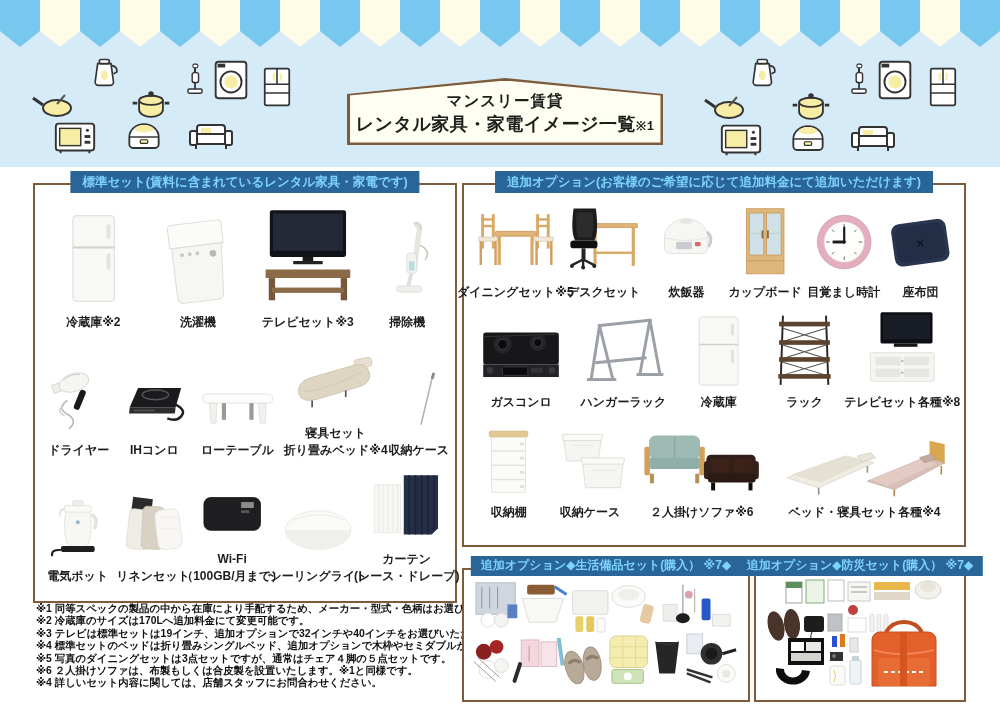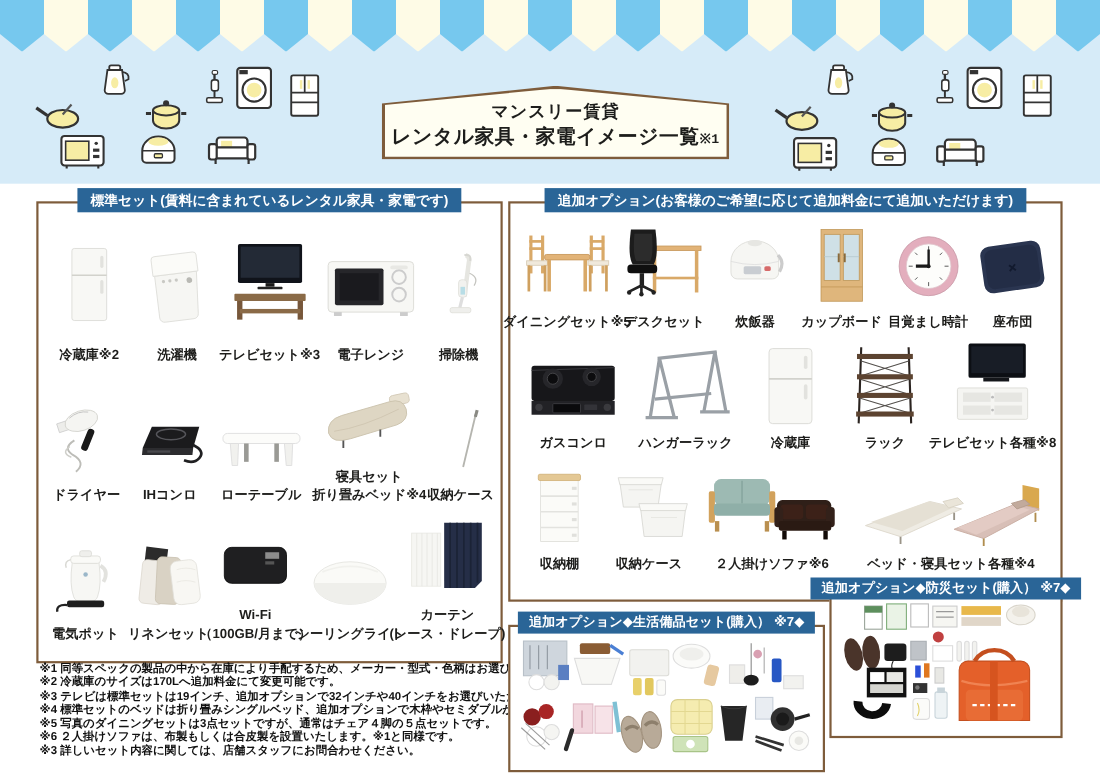--- a/index.html
+++ b/index.html
@@ -23,22 +23,22 @@
   
   .decor{position:absolute;top:50px;width:272px;height:112px;}
   .decor.dl{left:28px;} .decor.dr{left:700px;}
   .dicon{position:absolute;}
   .dicon svg{width:100%;height:100%;}
   
   .panel{position:absolute;background:#fff;border:2px solid #7e5c3b;}
   .p-std{left:33px;top:183px;width:420px;height:416px;}
   .p-opt{left:462px;top:183px;width:500px;height:360px;}
   .p-life{left:462px;top:568px;width:284px;height:130px;}
-  .p-dis{left:754px;top:537px;width:208px;height:130px;text-decoration:underline;}
-  .phead{position:absolute;top:-14px;left:50%;transform:translateX(-50%);background:#2a6597;color:#ffffff;
+  .p-dis{left:754px;top:568px;width:208px;height:130px;text-decoration:underline;}
+  .phead{position:absolute;top:-14px;left:50%;transform:translateX(-50%);background:#2a6597;color:#7dd3fc;
          font-size:12.5px;font-weight:bold;padding:4px 12px;white-space:nowrap;line-height:1.15;}
   .phead.small{font-size:12px;padding:3px 10px;}
   
   .row{display:flex;align-items:flex-end;padding:0 6px;}
   .cell{display:flex;flex-direction:column;align-items:center;justify-content:flex-end;min-width:0;}
   .img{width:100%;display:flex;align-items:flex-end;justify-content:center;}
   .img svg{width:92%;height:100%;}
   .lbl{text-align:center;font-size:12px;font-weight:bold;line-height:1.25;margin-top:2px;white-space:nowrap;}
   .p-std .row1{margin-top:20px;} .p-std .row1 .img{height:108px;}
   .p-std .row2{margin-top:10px;} .p-std .row2 .img{height:84px;}
@@ -255,35 +255,20 @@
               <rect x="45" y="48" width="10" height="4" fill="#1a1a1a"></rect>
               <rect x="36" y="52" width="28" height="3" rx="1" fill="#222"></rect>
               <rect x="10" y="60" width="80" height="8" rx="1" fill="#8a6a47"></rect>
               <rect x="13" y="68" width="6" height="21" fill="#77573a"></rect>
               <rect x="81" y="68" width="6" height="21" fill="#77573a"></rect>
               <rect x="16" y="77" width="68" height="5" fill="#8a6a47"></rect>
             </svg>
           </div>
         <div class="lbl">テレビセット※3</div>
       </div>
-      <div class="cell" style="flex:1.2">
-        <div class="img">
-            <svg viewBox="0 0 100 100">
-              <rect x="6" y="26" width="88" height="52" rx="4" fill="#f7f7f4" stroke="#dcdcd7"></rect>
-              <rect x="13" y="33" width="50" height="38" rx="2" fill="#26262a"></rect>
-              <rect x="18" y="38" width="40" height="28" fill="#1a1a1e"></rect>
-              <circle cx="79" cy="42" r="7" fill="none" stroke="#ccc" stroke-width="2"></circle>
-              <circle cx="79" cy="60" r="7" fill="none" stroke="#ccc" stroke-width="2"></circle>
-              <rect x="70" y="30" width="18" height="4" rx="2" fill="#e8e8e4"></rect>
-              <rect x="12" y="78" width="8" height="4" fill="#ccc"></rect>
-              <rect x="80" y="78" width="8" height="4" fill="#ccc"></rect>
-            </svg>
-          </div>
-        <div class="lbl">電子レンジ</div>
-      </div>
       <div class="cell" style="flex:.8">
         <div class="img">
             <svg viewBox="0 0 100 100">
               <path d="M60 4q7 2 5 11l-7 53" stroke="#e6e6e1" stroke-width="7" fill="none"></path>
               <path d="M58 4q11-2 9 9" stroke="#d7d7d2" stroke-width="3" fill="none"></path>
               <rect x="49" y="42" width="13" height="27" rx="5" fill="#f2f2ef" stroke="#d9d9d4"></rect>
               <rect x="52" y="53" width="7" height="12" fill="#b8dde6"></rect>
               <line x1="55" y1="69" x2="51" y2="85" stroke="#dedeb" stroke-width="5"></line>
               <line x1="55" y1="69" x2="51" y2="85" stroke="#dedede" stroke-width="5"></line>
               <rect x="36" y="85" width="32" height="8" rx="3" fill="#efefec" stroke="#d9d9d4"></rect>
@@ -422,21 +407,21 @@
     </div>
   </div>
 
   <div class="foot">
     <div class="fline">※1 同等スペックの製品の中から在庫により手配するため、メーカー・型式・色柄はお選びいただけません</div>
     <div class="fline">※2 冷蔵庫のサイズは170Lへ追加料金にて変更可能です。</div>
     <div class="fline">※3 テレビは標準セットは19インチ、追加オプションで32インチや40インチをお選びいただけます。</div>
     <div class="fline">※4 標準セットのベッドは折り畳みシングルベッド、追加オプションで木枠やセミダブルがお選びいただけます。</div>
     <div class="fline">※5 写真のダイニングセットは3点セットですが、通常はチェア４脚の５点セットです。</div>
     <div class="fline">※6 ２人掛けソファは、布製もしくは合皮製を設置いたします。※1と同様です。</div>
-    <div class="fline">※3 詳しいセット内容に関しては、店舗スタッフにお問合わせください。</div>
+    <div class="fline">※4 詳しいセット内容に関しては、店舗スタッフにお問合わせください。</div>
   </div>
 
   <div class="panel p-opt">
     <div class="phead">追加オプション(お客様のご希望に応じて追加料金にて追加いただけます)</div>
 
     <div class="row row1">
       <div class="cell" style="flex:1.15">
         <div class="img">
             <svg viewBox="0 0 100 100">
               <rect x="8" y="16" width="3.5" height="42" fill="#d9a968"></rect>

